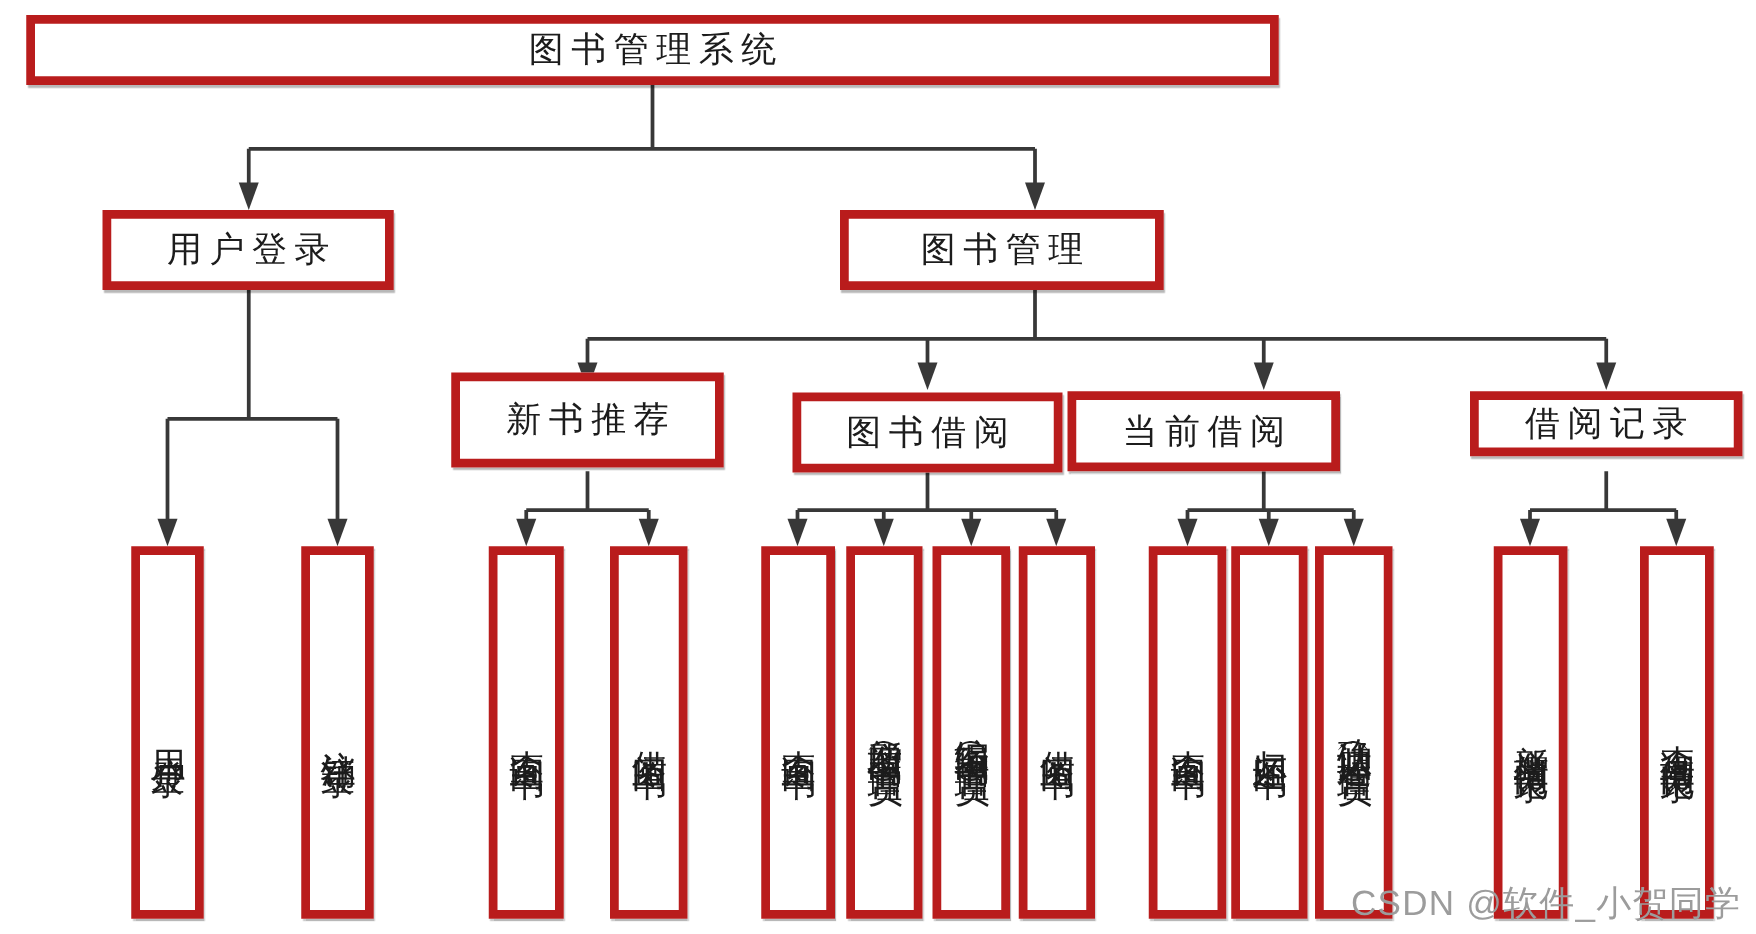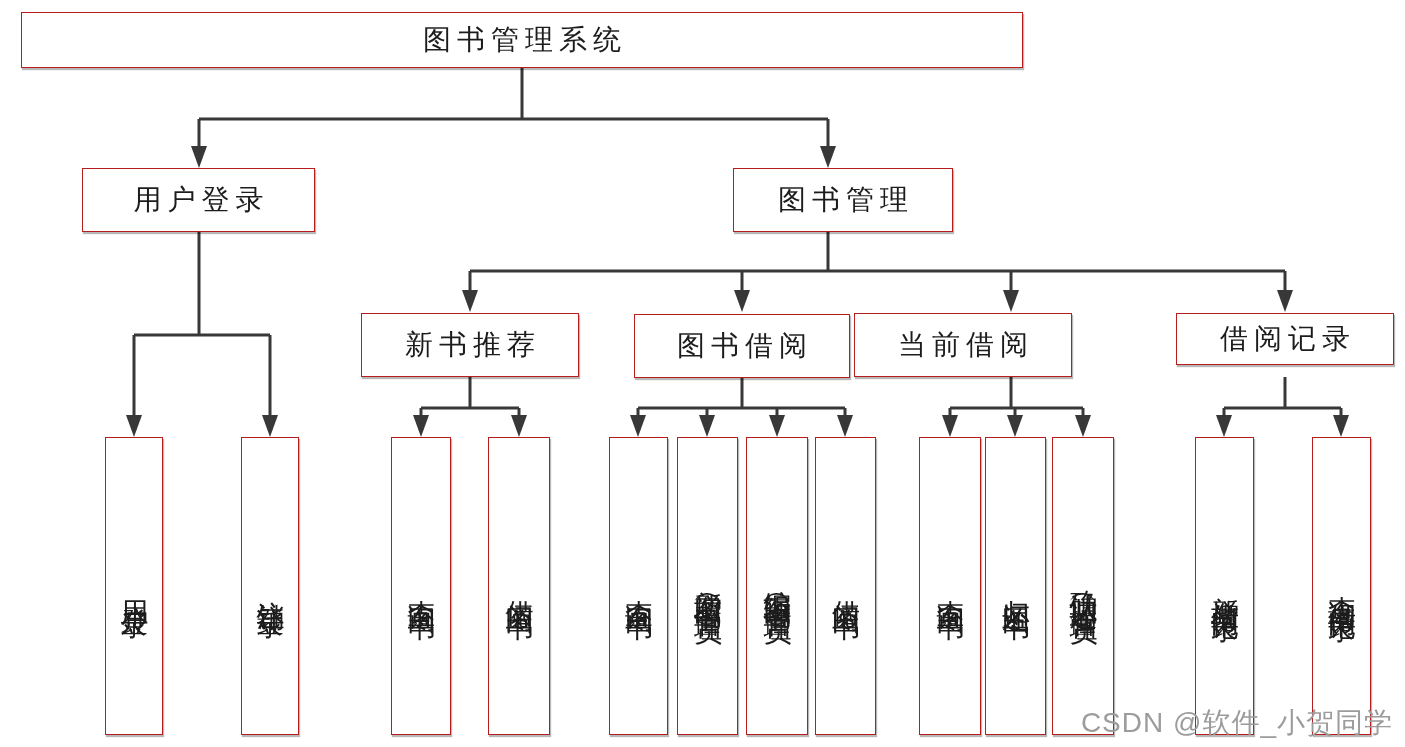--- a/index.html
+++ b/index.html
@@ -8,21 +8,21 @@
     width:1405px;height:747px;
     background:#ffffff;
     font-family:"Liberation Sans", sans-serif;
     color:#1c1c1c;
     overflow:hidden;
   }
   #connectors{position:absolute;left:0;top:0;width:1405px;height:747px;}
   .node{
     position:absolute;
     background:#ffffff;
-    border:1px solid #b91c1c;
+    border:7px solid #b91c1c;
     box-sizing:border-box;
     display:flex;align-items:center;justify-content:center;
     box-shadow:1px 2px 1px rgba(0,0,0,0.28);
   }
   .hbox span{
     font-size:28px;
     letter-spacing:6px;
     text-indent:6px; 
     white-space:nowrap;
     color:#1c1c1c;
@@ -95,25 +95,25 @@
     </g>
   </svg>
 
   <div class="node hbox" style="left:21px;top:12px;width:1002px;height:56px">
     <span>图书管理系统</span>
   </div>
 
   <div class="node hbox" style="left:82px;top:168px;width:233px;height:64px">
     <span>用户登录</span>
   </div>
-  <div class="node hbox" style="left:733px;top:168px;width:220px;height:64px">
+  <div class="node hbox" style="left:672px;top:168px;width:259px;height:64px">
     <span>图书管理</span>
   </div>
 
-  <div class="node hbox" style="left:361px;top:313px;width:218px;height:64px">
+  <div class="node hbox" style="left:361px;top:298px;width:218px;height:76px">
     <span>新书推荐</span>
   </div>
   <div class="node hbox" style="left:634px;top:314px;width:216px;height:64px">
     <span>图书借阅</span>
   </div>
   <div class="node hbox" style="left:854px;top:313px;width:218px;height:64px">
     <span>当前借阅</span>
   </div>
   <div class="node hbox" style="left:1176px;top:313px;width:218px;height:52px">
     <span>借阅记录</span>

